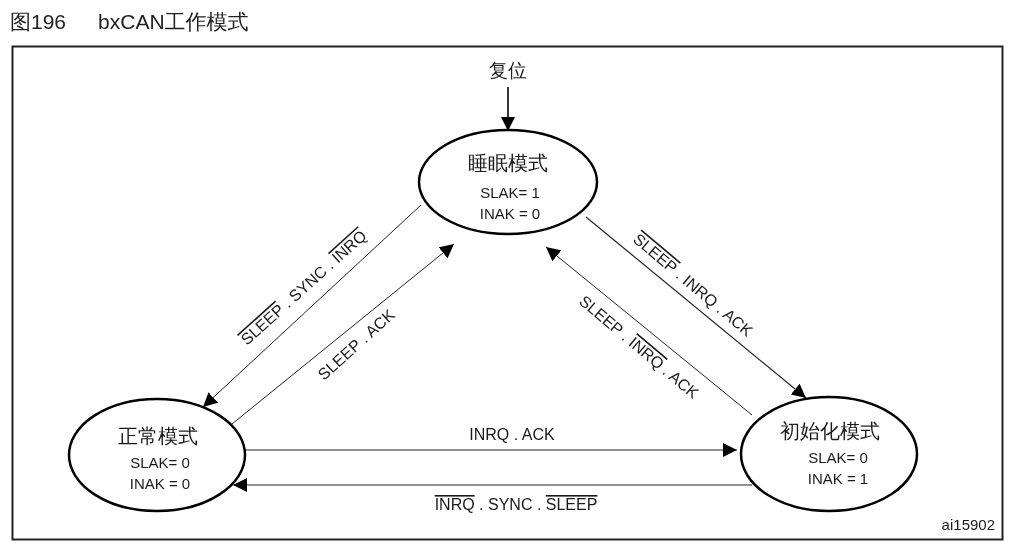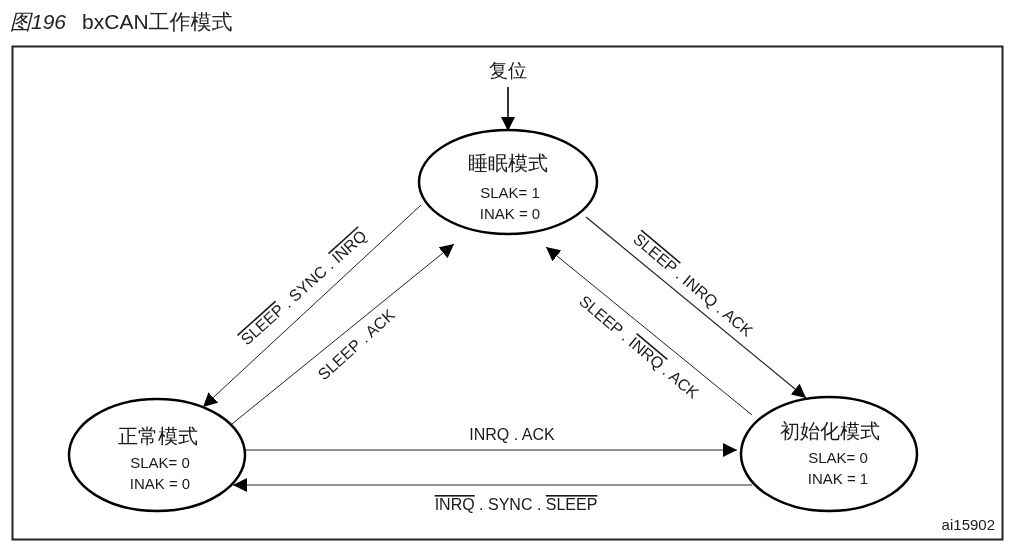--- a/index.html
+++ b/index.html
@@ -1,19 +1,19 @@
 <!DOCTYPE html>
 <html><head>
 <meta charset="utf-8">
 <style>
   html, body { margin:0; padding:0; background:#ffffff; }
   body { width:1011px; height:548px; position:relative; overflow:hidden;
          font-family:"Liberation Sans", "DejaVu Sans", sans-serif; color:#1a1a1a; }
   .caption { position:absolute; left:10px; top:8px; font-size:21px; color:#222; white-space:pre; }
-  .caption .num { margin-right:16px;font-style:italic; }
+  .caption .num { margin-right:32px; }
   svg { position:absolute; left:0; top:0; }
   .lbl { font-family:"Liberation Sans", "DejaVu Sans", sans-serif; font-size:16px; fill:#1a1a1a; }
   .cn { font-family:"DejaVu Serif", "Liberation Serif", serif; font-size:20px; fill:#1a1a1a; }
   .st { font-family:"Liberation Sans", "DejaVu Sans", sans-serif; font-size:15px; fill:#1a1a1a; }
   .fig { font-family:"Liberation Sans", "DejaVu Sans", sans-serif; font-size:15px; fill:#1a1a1a; }
 </style>
 </head>
 <body>
 
 <div class="caption"><span class="num">图196</span><span>bxCAN工作模式</span></div>

